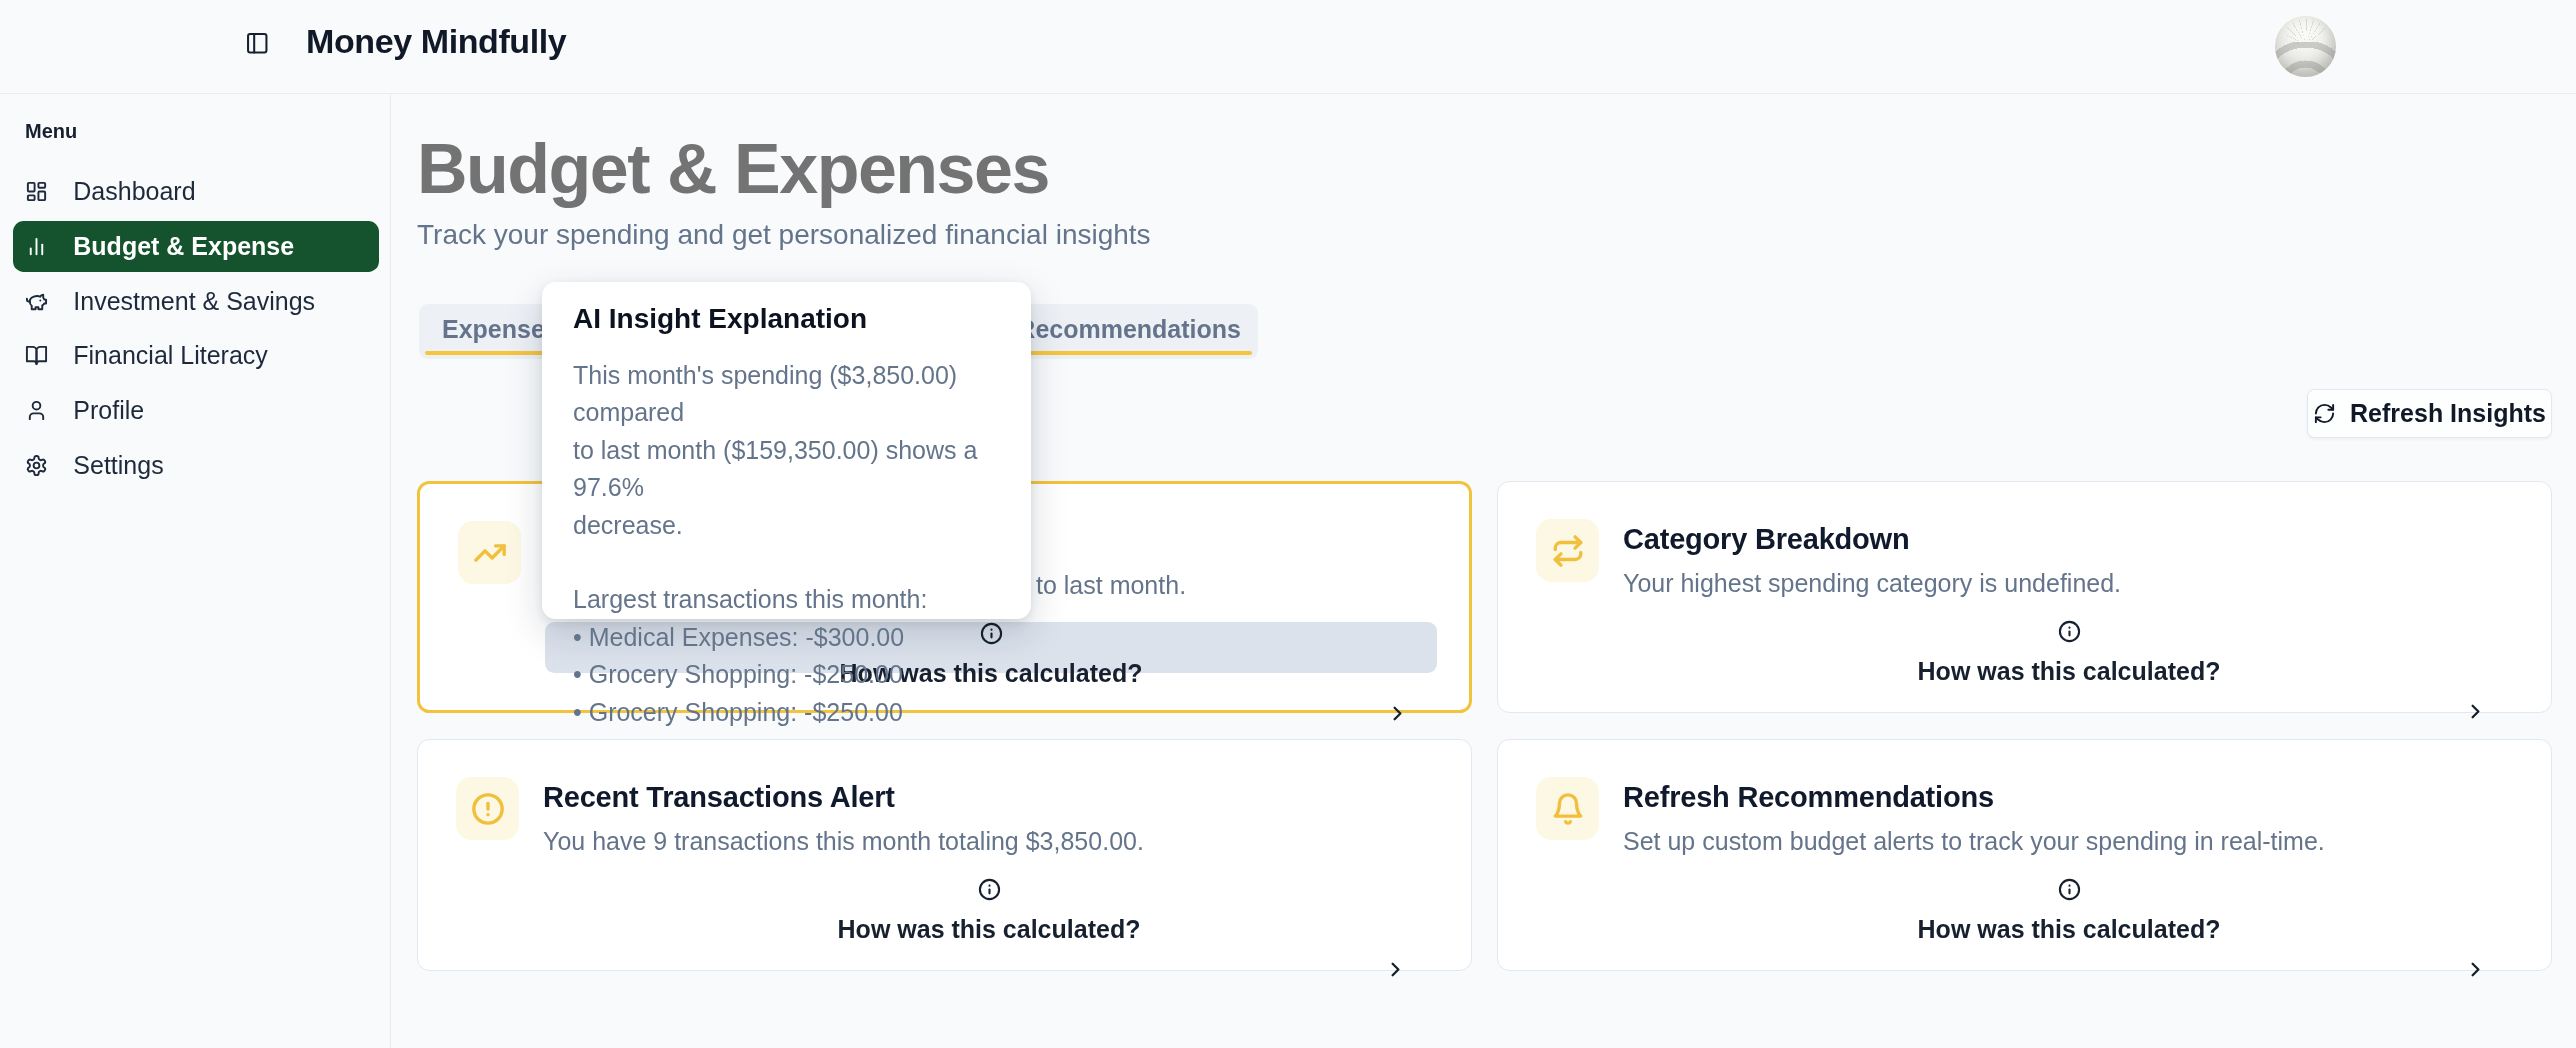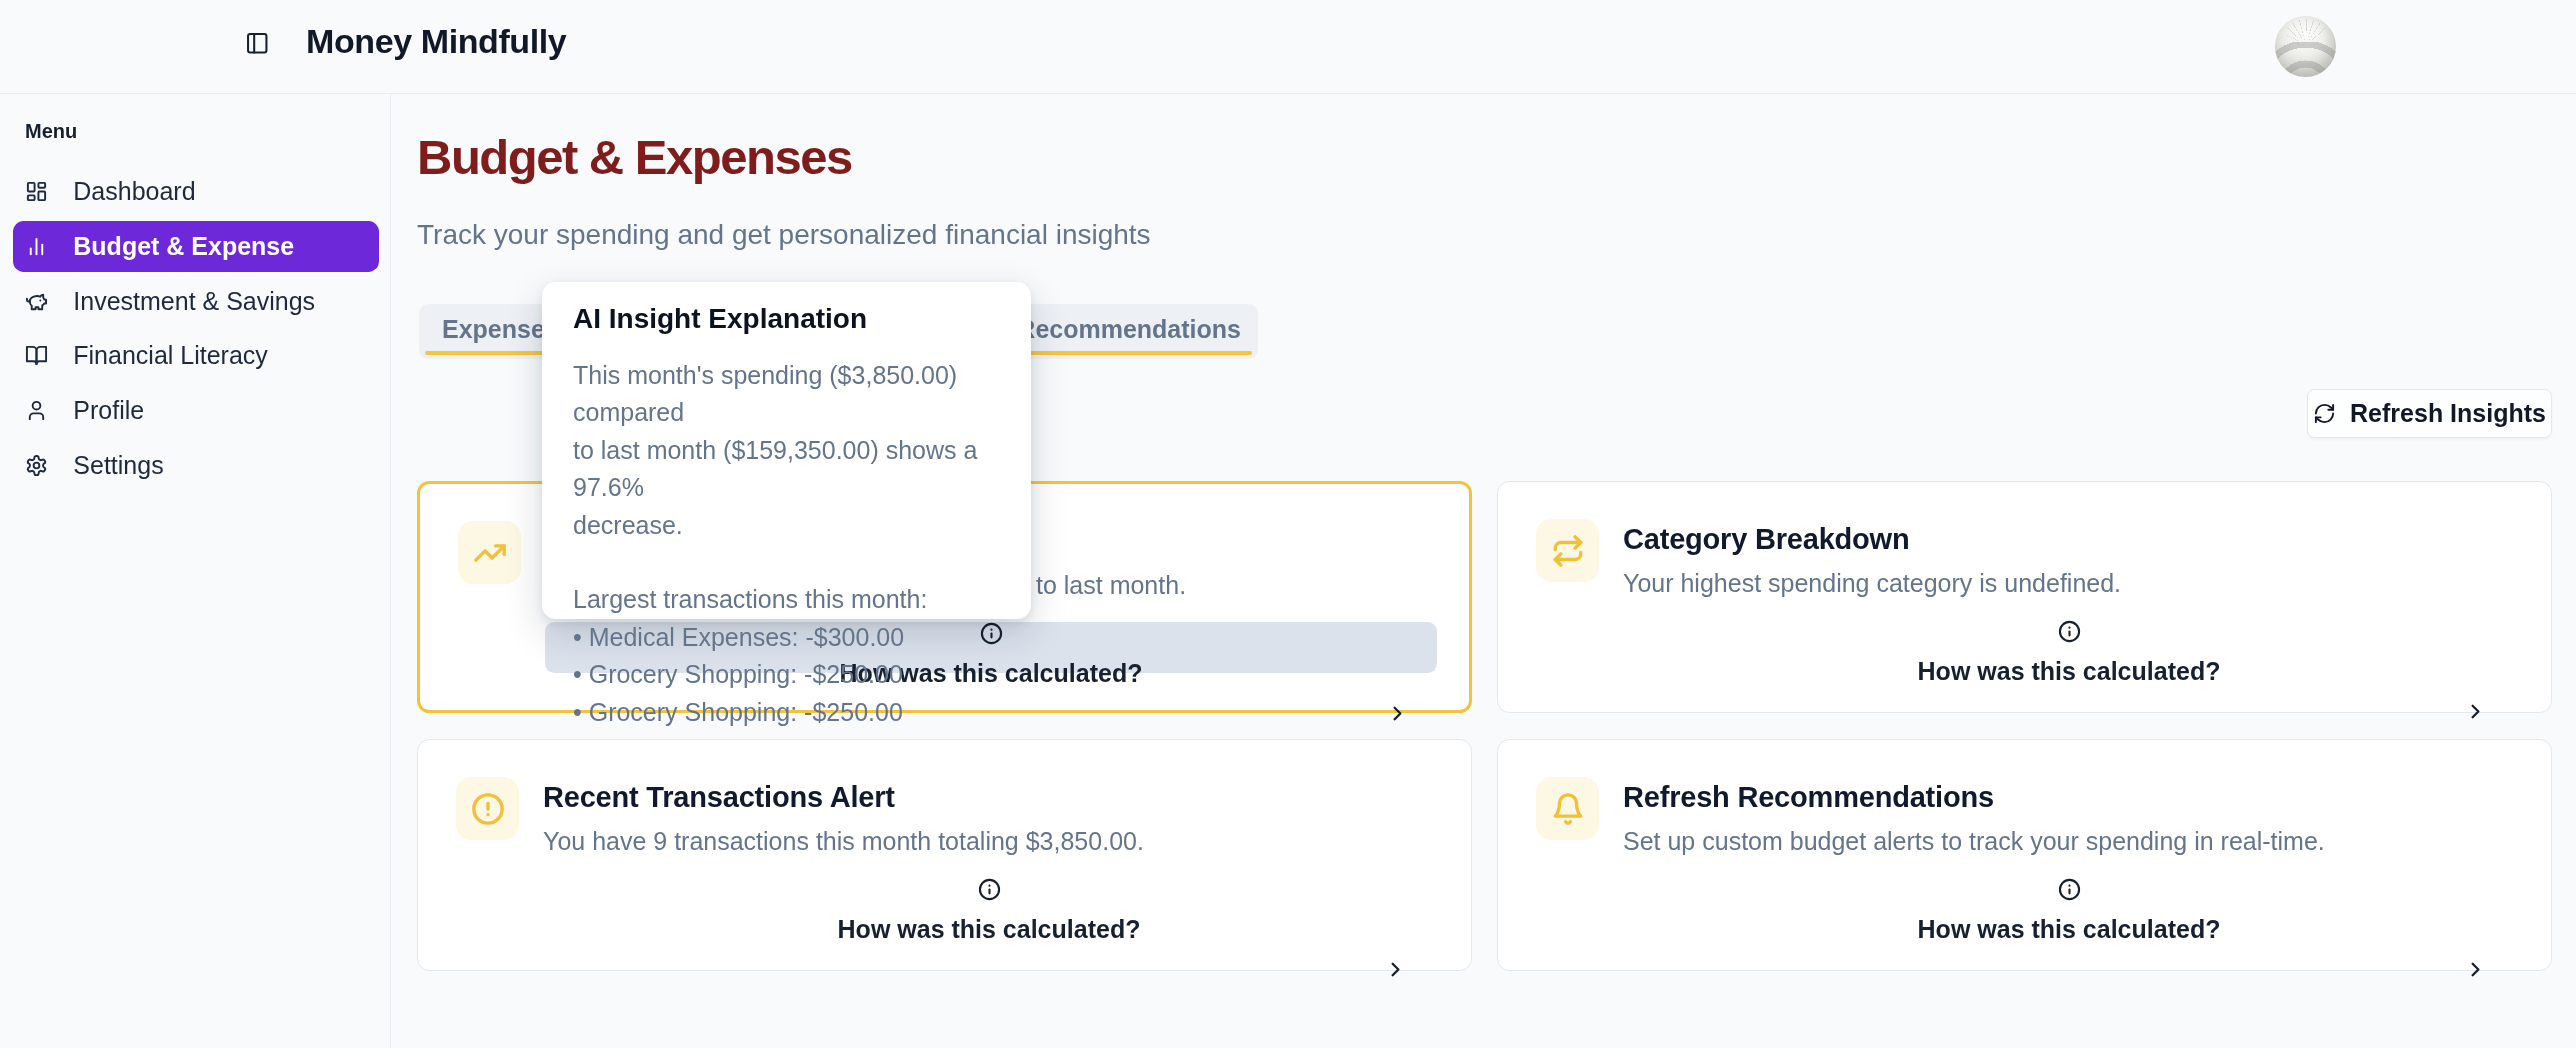--- a/index.html
+++ b/index.html
@@ -40,25 +40,25 @@
               rgba(170,170,165,.4) 128deg 130deg, rgba(255,255,255,0) 130deg 160deg); }
 
   
   .sidebar { position:absolute; left:0; top:94px; width:391px; height:955px;
              background:#f8fafc; border-right:1.5px solid #e7ecf2; padding-top:26px; z-index:4; }
   .menu-label { margin:0 0 23px 25px; font-size:20px; font-weight:700; color:#16202f; }
   .nav-item { display:flex; align-items:center; gap:25px; height:51px; margin:3.8px 11.5px 3.8px 13px;
               padding-left:12.3px; border-radius:10.7px; font-size:25px; font-weight:500;
               color:#1e293b; cursor:pointer; }
   .nav-item .nav-ic { width:23px; height:23px; flex:0 0 23px; display:flex; align-items:center; }
-  .nav-item.active { background:#6d28d9; color:#ffffff; font-weight:700; }
-
-  
-  .page-title { position:absolute; left:417px; top:129px; font-size:49px; font-weight:800;
-                letter-spacing:-1.5px; color:#7f1d1d; }
+  .nav-item.active { background:#14532d; color:#ffffff; font-weight:700; }
+
+  
+  .page-title { position:absolute; left:417px; top:129px; font-size:70px; font-weight:800;
+                letter-spacing:-1.5px; color:#737373; }
   .page-subtitle { position:absolute; left:417px; top:219px; font-size:28px; color:#64748b; }
 
   
   .tabbar { position:absolute; left:419px; top:304px; width:839px; height:55px;
             background:#edf1f6; border-radius:9.2px; }
   .tabbar .underline { position:absolute; left:6.1px; right:6.1px; bottom:3.8px; height:4.6px;
             border-radius:2.3px; background:#f5c53d; }
   .tab { position:absolute; top:0; height:51px; display:flex; align-items:center;
          font-size:25px; font-weight:600; color:#64748b; cursor:pointer; background:none; border:none;
          font-family:inherit; }

